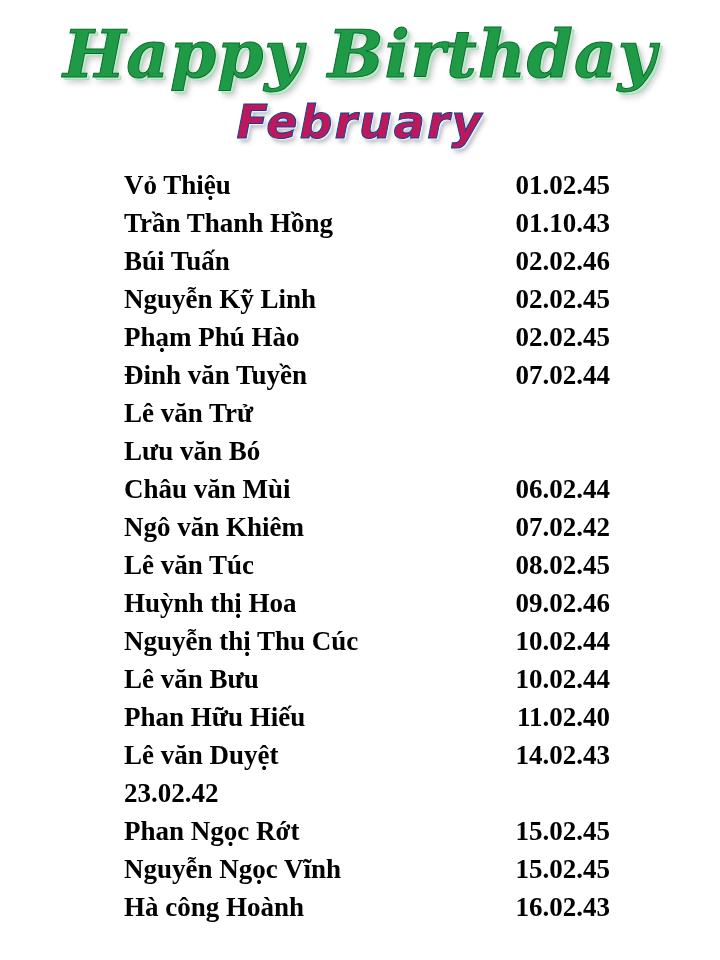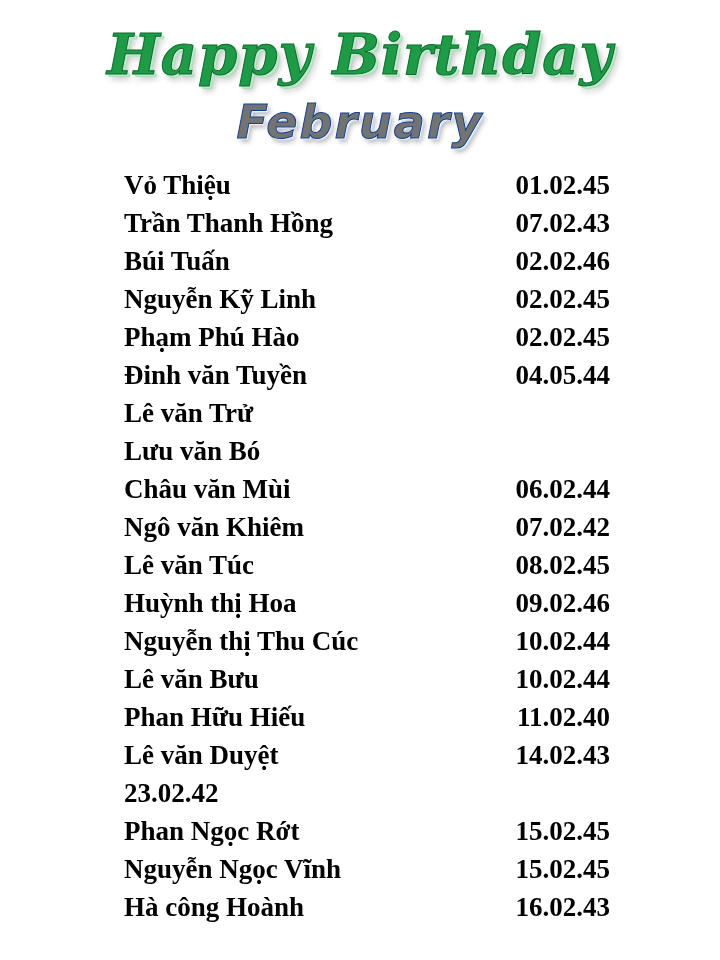--- a/index.html
+++ b/index.html
@@ -25,21 +25,21 @@
 
   .title-happy {
     position: absolute;
     top: 8px;
     left: 0;
     width: 720px;
     text-align: center;
     font-family: "DejaVu Serif", serif;
     font-style: italic;
     font-weight: bold;
-    font-size: 56px;
+    font-size: 66px;
     line-height: 92px;
     letter-spacing: 1px;
     color: #1f9a46;
     -webkit-text-stroke: 1px #0d6b2e;
     text-shadow:
        2px 2px 0 #bfe8cc,
        3px 3px 0 #a9dfbb,
        4px 5px 6px rgba(0,0,0,0.25);
     white-space: nowrap;
   }
@@ -49,21 +49,21 @@
     top: 96px;
     left: 0;
     width: 720px;
     text-align: center;
     font-family: "DejaVu Sans", sans-serif;
     font-style: italic;
     font-weight: bold;
     font-size: 46px;
     line-height: 52px;
     letter-spacing: 2px;
-    color: #737373;
+    color: #be185d;
     -webkit-text-stroke: 1px #12408c;
     text-shadow:
        1px 1px 0 #ffffff,
        2px 2px 0 #cfe0f7,
        3px 4px 5px rgba(0,0,0,0.30);
     white-space: nowrap;
   }
 
   
   .list {
@@ -101,37 +101,37 @@
 </div>
 
 <div class="list">
 
 <div class="row">
       <span class="name">Vỏ Thiệu</span>
       <span class="date">01.02.45</span>
     </div>
     <div class="row">
       <span class="name">Trần Thanh Hồng</span>
-      <span class="date">07.02.43</span>
+      <span class="date">01.10.43</span>
     </div>
     <div class="row">
       <span class="name">Búi Tuấn</span>
       <span class="date">02.02.46</span>
     </div>
     <div class="row">
       <span class="name">Nguyễn Kỹ Linh</span>
       <span class="date">02.02.45</span>
     </div>
     <div class="row">
       <span class="name">Phạm Phú Hào</span>
       <span class="date">02.02.45</span>
     </div>
     <div class="row">
       <span class="name">Đinh văn Tuyền</span>
-      <span class="date">04.05.44</span>
+      <span class="date">07.02.44</span>
     </div>
     <div class="row">
       <span class="name">Lê văn Trử</span>
     </div>
     <div class="row">
       <span class="name">Lưu văn Bó</span>
     </div>
     <div class="row">
       <span class="name">Châu văn Mùi</span>
       <span class="date">06.02.44</span>

